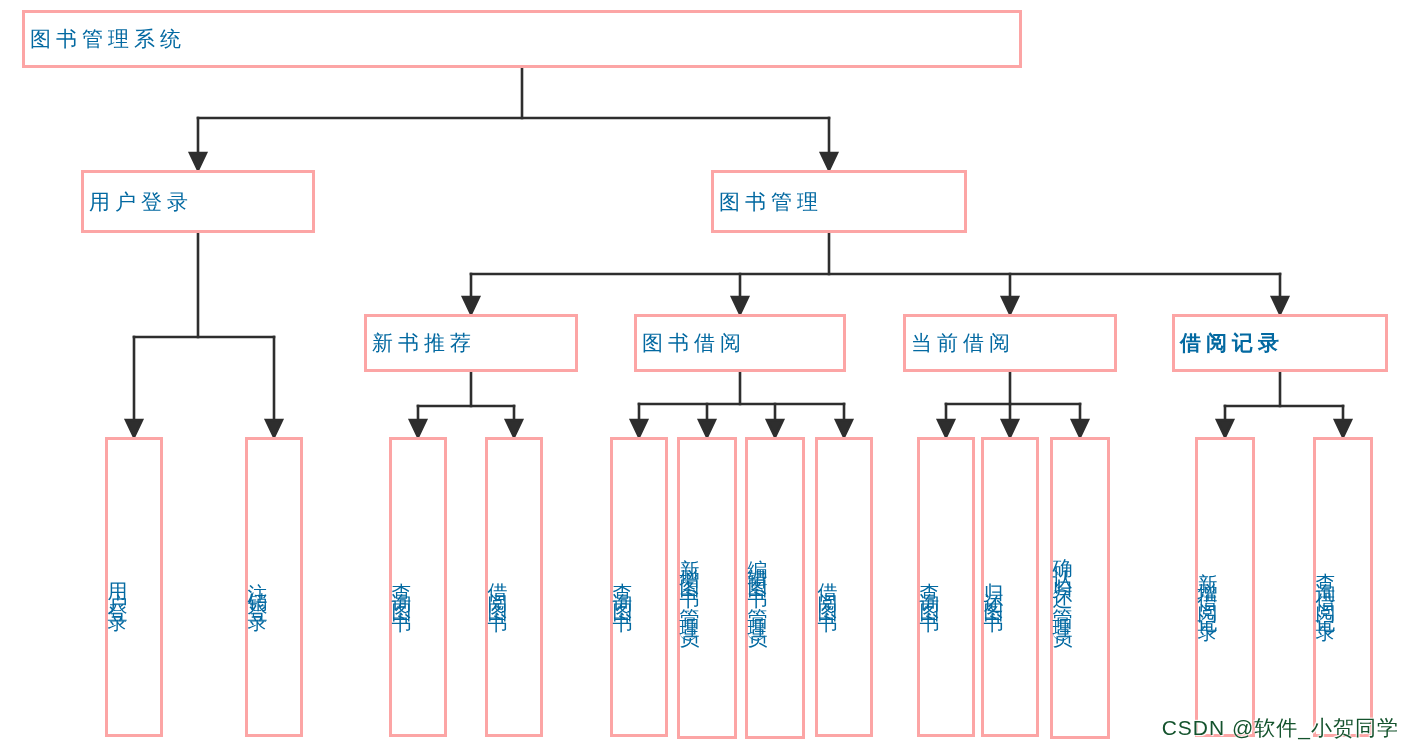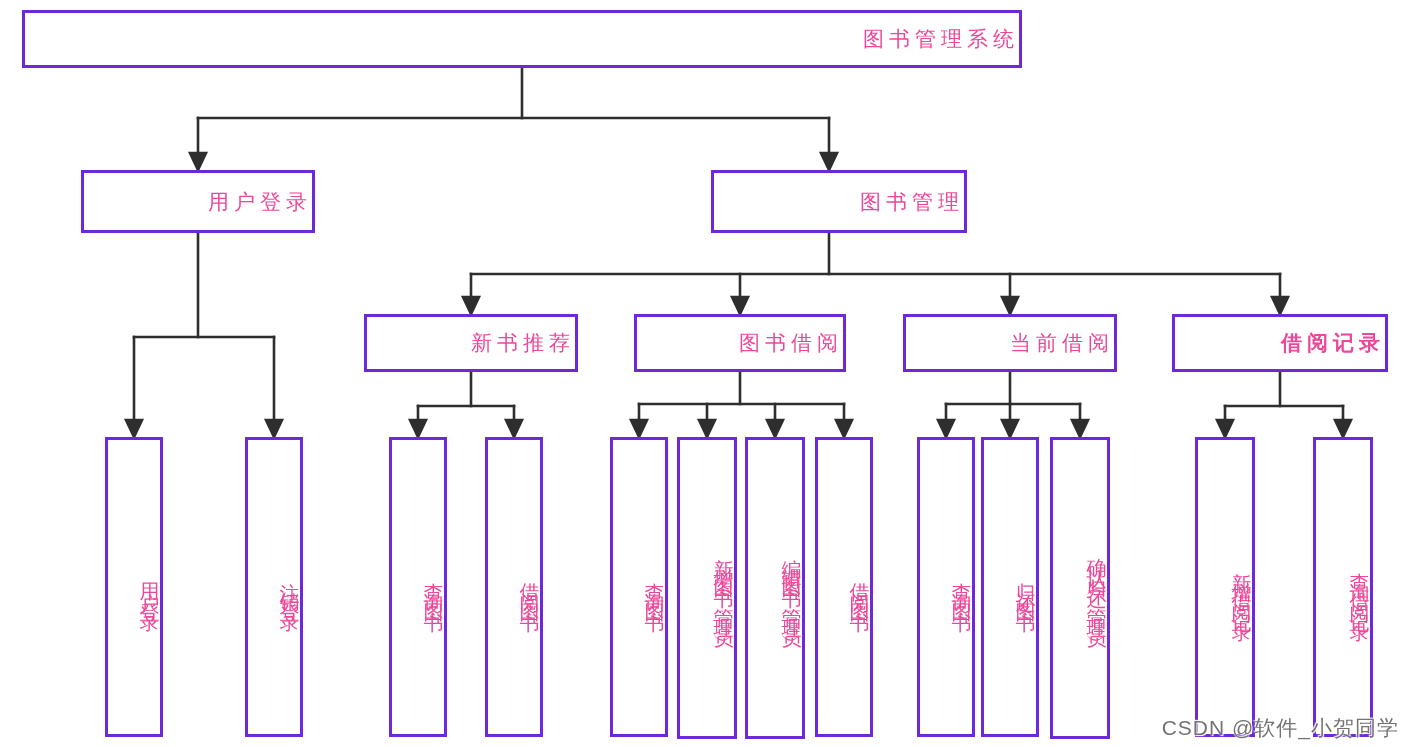--- a/index.html
+++ b/index.html
@@ -17,47 +17,47 @@
   }
   .connectors {
     position: absolute;
     left: 0; top: 0;
     width: 1405px;
     height: 747px;
   }
   .box {
     position: absolute;
     box-sizing: border-box;
-    border: 3px solid #6d28d9;
+    border: 3px solid #fca5a5;
     background: #ffffff;
     display: flex;
     align-items: center;
-    justify-content: flex-end;
-    color: #ec4899;
+    justify-content: flex-start;
+    color: #0369a1;
   }
   .hbox .label {
     font-size: 21px;
     letter-spacing: 5px;
     white-space: nowrap;
     text-indent: 5px; 
   }
   .vbox .label {
     writing-mode: vertical-rl;
     text-orientation: mixed;
     font-size: 20px;
     letter-spacing: 10px;
     line-height: 1;
     white-space: nowrap;
   }
   .watermark {
     position: absolute;
     right: 6px;
     bottom: 5px;
     font-size: 21px;
-    color: #737373;
+    color: #14532d;
     letter-spacing: 1px;
     text-shadow: 0 0 2px #ffffff, 1px 1px 1px #ffffff, -1px -1px 1px #ffffff;
     z-index: 5;
     white-space: nowrap;
   }
 </style>
 </head>
 <body>
 
 <div class="stage">
@@ -140,21 +140,21 @@
   <div class="box hbox" style="left:81px; top:170px; width:234px; height:63px;">
     <span class="label">用户登录</span>
   </div>
   <div class="box hbox" style="left:711px; top:170px; width:256px; height:63px;">
     <span class="label">图书管理</span>
   </div>
 
   <div class="box hbox" style="left:364px; top:314px; width:214px; height:58px;font-family:Liberation Serif, serif;">
     <span class="label">新书推荐</span>
   </div>
-  <div class="box hbox" style="left:634px; top:314px; width:212px; height:58px;padding-left:16px;">
+  <div class="box hbox" style="left:634px; top:314px; width:212px; height:58px;">
     <span class="label">图书借阅</span>
   </div>
   <div class="box hbox" style="left:903px; top:314px; width:214px; height:58px;">
     <span class="label">当前借阅</span>
   </div>
   <div class="box hbox" style="left:1172px; top:314px; width:216px; height:58px;font-weight:bold;">
     <span class="label">借阅记录</span>
   </div>
 
   <div class="box vbox" style="left:105px; top:437px; width:58px; height:300px;">

